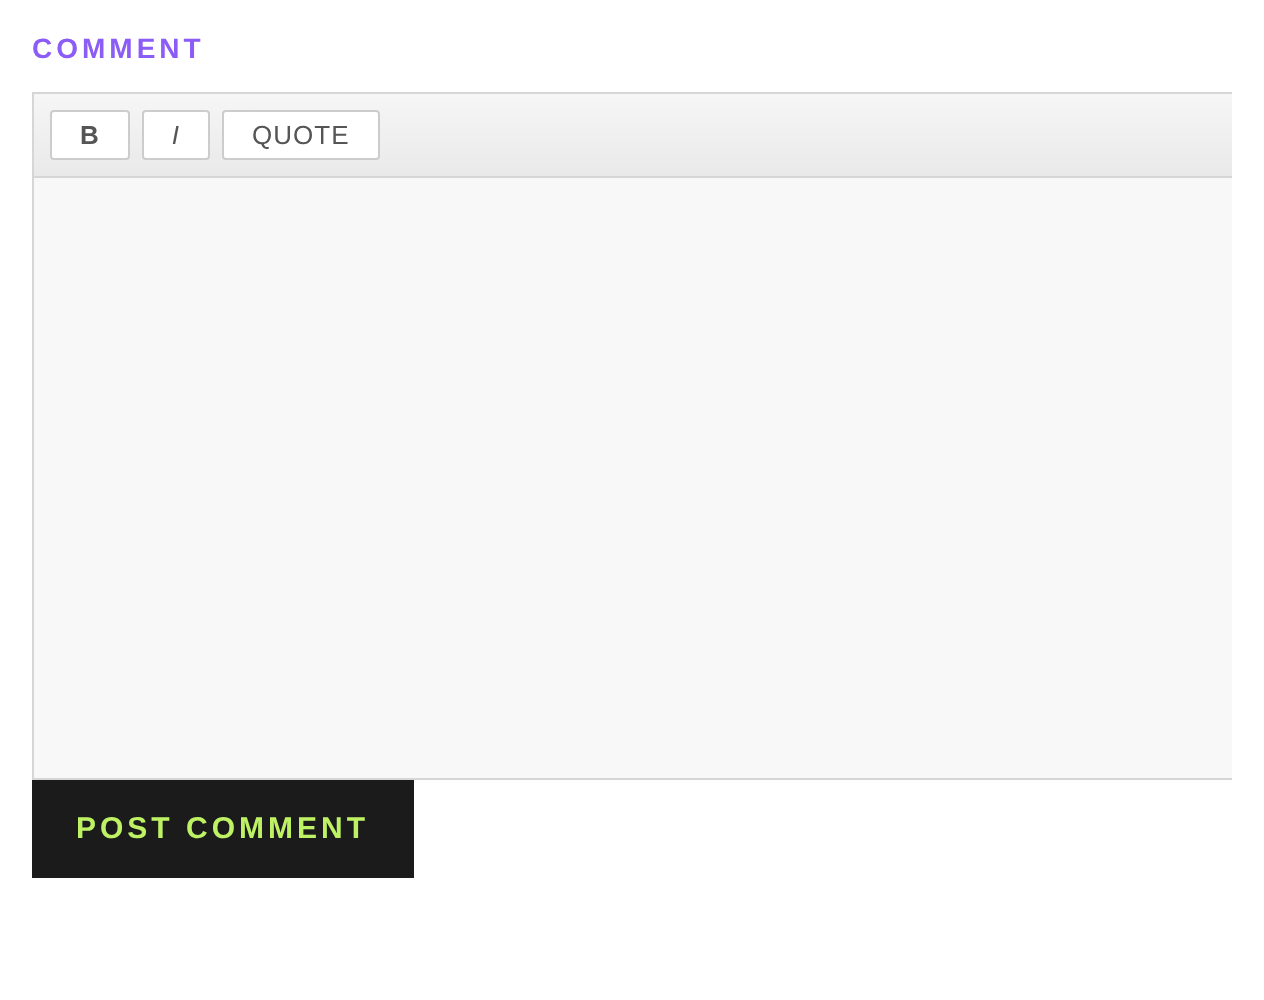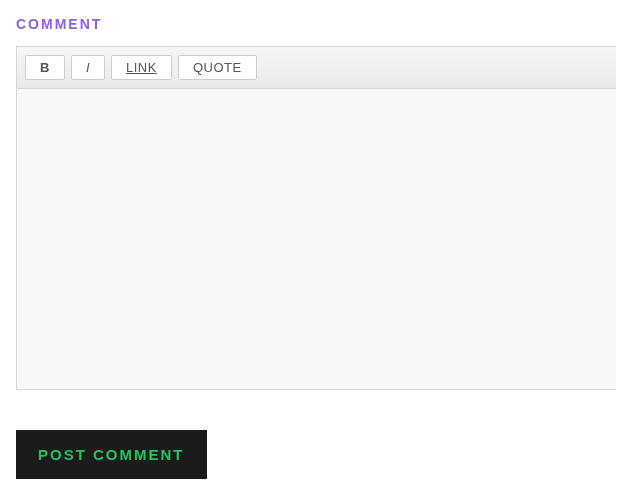--- a/index.html
+++ b/index.html
@@ -59,23 +59,22 @@
       border: none;
       background: #f8f8f8;
       padding: 12px;
       font-family: inherit;
       font-size: 14px;
       resize: none;
       outline: none;
       display: block;
     }
     .submit-button {
-      margin-top: 40px;
       background: #1b1b1b;
-      color: #22c55e;
+      color: #bef264;
       border: none;
       padding: 16px 22px;
       font-size: 15px;
       font-weight: 700;
       letter-spacing: 2px;
       text-transform: uppercase;
       cursor: pointer;
       font-family: inherit;
     }
   </style>
@@ -83,21 +82,20 @@
 <body>
 
 
 
 <label class="form-label">Comment</label>
 
 <div class="editor-container">
   <div class="toolbar">
     <button class="toolbar-button bold">B</button>
     <button class="toolbar-button italic">I</button>
-    <button class="toolbar-button link">LINK</button>
     <button class="toolbar-button">QUOTE</button>
   </div>
   <textarea class="comment-textarea" value="" style=""></textarea>
 </div>
 
 <button class="submit-button">Post Comment</button>
 
 
 
 

